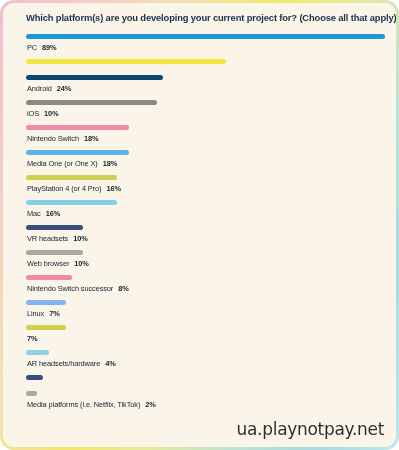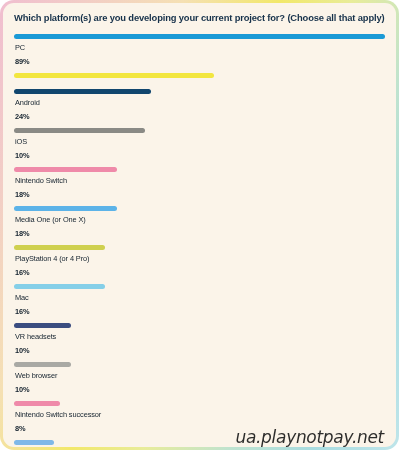--- a/index.html
+++ b/index.html
@@ -32,21 +32,21 @@
         #bfe5ea 100%);
   }
 
   #chart-inner {
     position: relative;
     box-sizing: border-box;
     width: 100%;
     height: 100%;
     border-radius: 11px;
     background: #fbf4e9;
-    padding: 9px 11px 6px 11px;
+    padding: 9px 11px 6px 23px;
     overflow: hidden;
   }
 
   #chart-title {
     font-size: 9.4px;
     font-weight: bold;
     color: #16314a;
     letter-spacing: -0.15px;
     line-height: 12px;
     margin: 0 0 5px 0;
@@ -78,42 +78,40 @@
   .bar-label {
     display: flex;
     align-items: baseline;
     gap: 5px;
     font-size: 7.4px;
     color: #14222e;
     letter-spacing: -0.1px;
     line-height: 9px;
     white-space: nowrap;
     padding-left: 1px;
-    flex-direction: column;
   }
 
   .bar-label .cat {
     font-weight: normal;
   }
 
   .bar-label .val {
     font-weight: bold;
   }
 
   #watermark {
     position: absolute;
     right: 12px;
-    bottom: 0;
+    bottom: 8px;
     font-size: 17px;
     color: #1b1b1b;
     letter-spacing: -0.3px;
     font-family: "DejaVu Sans", sans-serif;
     opacity: 0.92;
     pointer-events: none;
-    font-style: italic;
   }
 </style>
 </head>
 <body>
 
 <div id="chart-card">
   <div id="chart-inner">
 
     <div id="chart-title">Which platform(s) are you developing your current project for? (Choose all that apply)</div>
 
@@ -227,20 +225,24 @@
             <div class="bar-fill" style="width: 39.9848px; background: rgb(207, 208, 79);"></div>
           </div>
           <div class="bar-label">
             <span class="val">7%</span>
           </div>
         </div>
         <div class="bar-row">
           <div class="bar-track">
             <div class="bar-fill" style="width: 22.8485px; background: rgb(143, 210, 228);"></div>
           </div>
+          <div class="bar-label">
+            <span class="cat">AR headsets/hardware</span>
+            <span class="val">4%</span>
+          </div>
         </div>
         <div class="bar-row">
           <div class="bar-track">
             <div class="bar-fill" style="width: 17.1364px; background: rgb(59, 77, 128);"></div>
           </div>
         </div>
         <div class="bar-row">
           <div class="bar-track">
             <div class="bar-fill" style="width: 11.4242px; background: rgb(169, 169, 164);"></div>
           </div>

